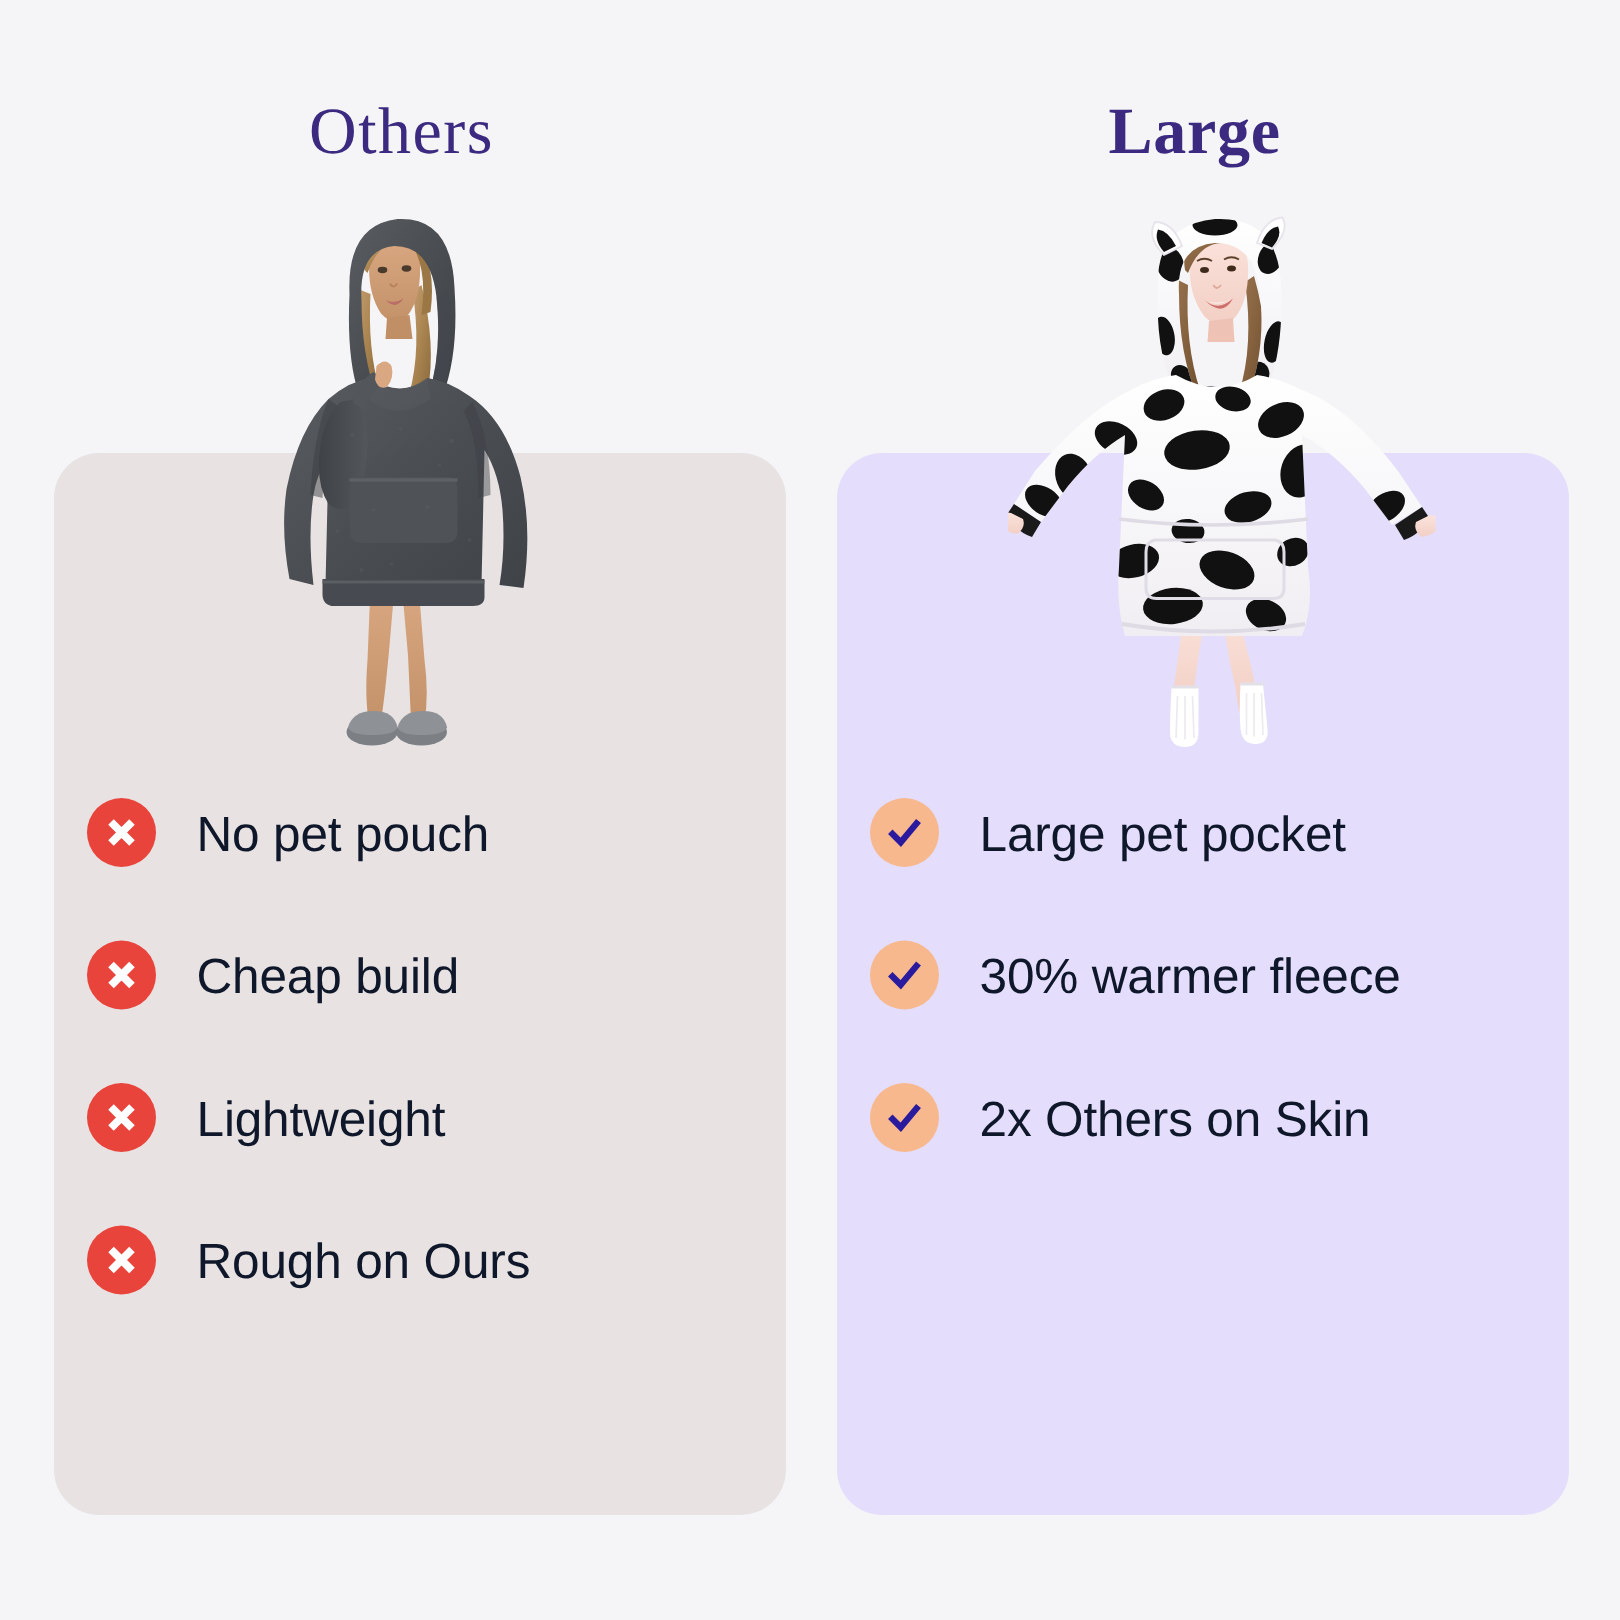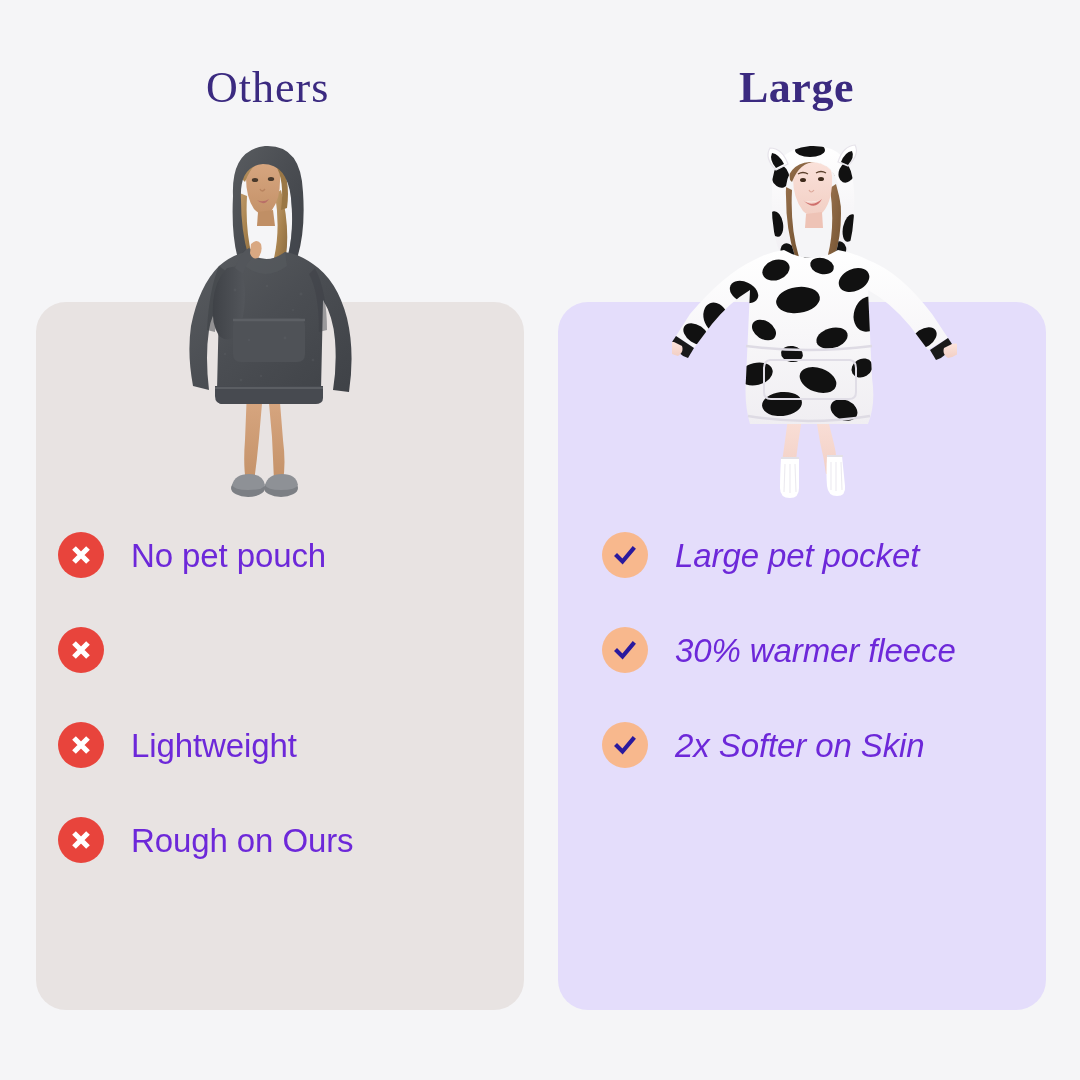--- a/index.html
+++ b/index.html
@@ -36,21 +36,21 @@
   #card-ours  { left:558px; background:#e4ddfb; }
 
   
   .model{ position:absolute; }
   #model-others{ left:175px; top:140px;  width:190px; height:375px; }
   #model-ours  { left:672px; top:142px;  width:285px; height:375px; }
 
   
   .feature-list{ position:absolute; top:524px; }
   #list-others{ left:58px; }
-  #list-ours  { left:602px;font-style:italic; }
+  #list-ours  { left:580px; }
 
   .feature-row{
     display:flex;
     align-items:center;
     height:62px;
     margin-bottom:33px;
   }
   .feature-row:last-child{ margin-bottom:0; }
 
   .badge{
@@ -60,21 +60,21 @@
     display:flex; align-items:center; justify-content:center;
   }
   .badge.cross{ background:#e8443c; }
   .badge.check{ background:#f8b88d; }
   .badge svg{ display:block; }
 
   .feature-label{
     margin-left:27px;
     font-size:33px;
     font-weight:500;
-    color:#6d28d9;
+    color:#0f172a;
     letter-spacing:-.1px;
     white-space:nowrap;
     line-height:1;
   }
 </style>
 </head>
 <body>
 
 <div id="stage">
 
@@ -334,20 +334,21 @@
       </span>
       <span class="feature-label">No pet pouch</span>
     </div>
 
     <div class="feature-row">
       <span class="badge cross">
         <svg width="26" height="26" viewBox="0 0 26 26" aria-hidden="true">
           <path d="M6 6 L20 20 M20 6 L6 20" stroke="#ffffff" stroke-width="5.2"></path>
         </svg>
       </span>
+      <span class="feature-label">Cheap build</span>
     </div>
 
     <div class="feature-row">
       <span class="badge cross">
         <svg width="26" height="26" viewBox="0 0 26 26" aria-hidden="true">
           <path d="M6 6 L20 20 M20 6 L6 20" stroke="#ffffff" stroke-width="5.2"></path>
         </svg>
       </span>
       <span class="feature-label">Lightweight</span>
     </div>
@@ -385,18 +386,18 @@
       </span>
       <span class="feature-label">30% warmer fleece</span>
     </div>
 
     <div class="feature-row">
       <span class="badge check">
         <svg width="28" height="28" viewBox="0 0 28 28" aria-hidden="true">
           <path d="M6 15 L11.5 20.5 L22 8" stroke="#2a1a9e" stroke-width="4.2" fill="none" stroke-linecap="square"></path>
         </svg>
       </span>
-      <span class="feature-label">2x Softer on Skin</span>
+      <span class="feature-label">2x Others on Skin</span>
     </div>
 
   </div>
 
 </div>
 
 </body></html>

